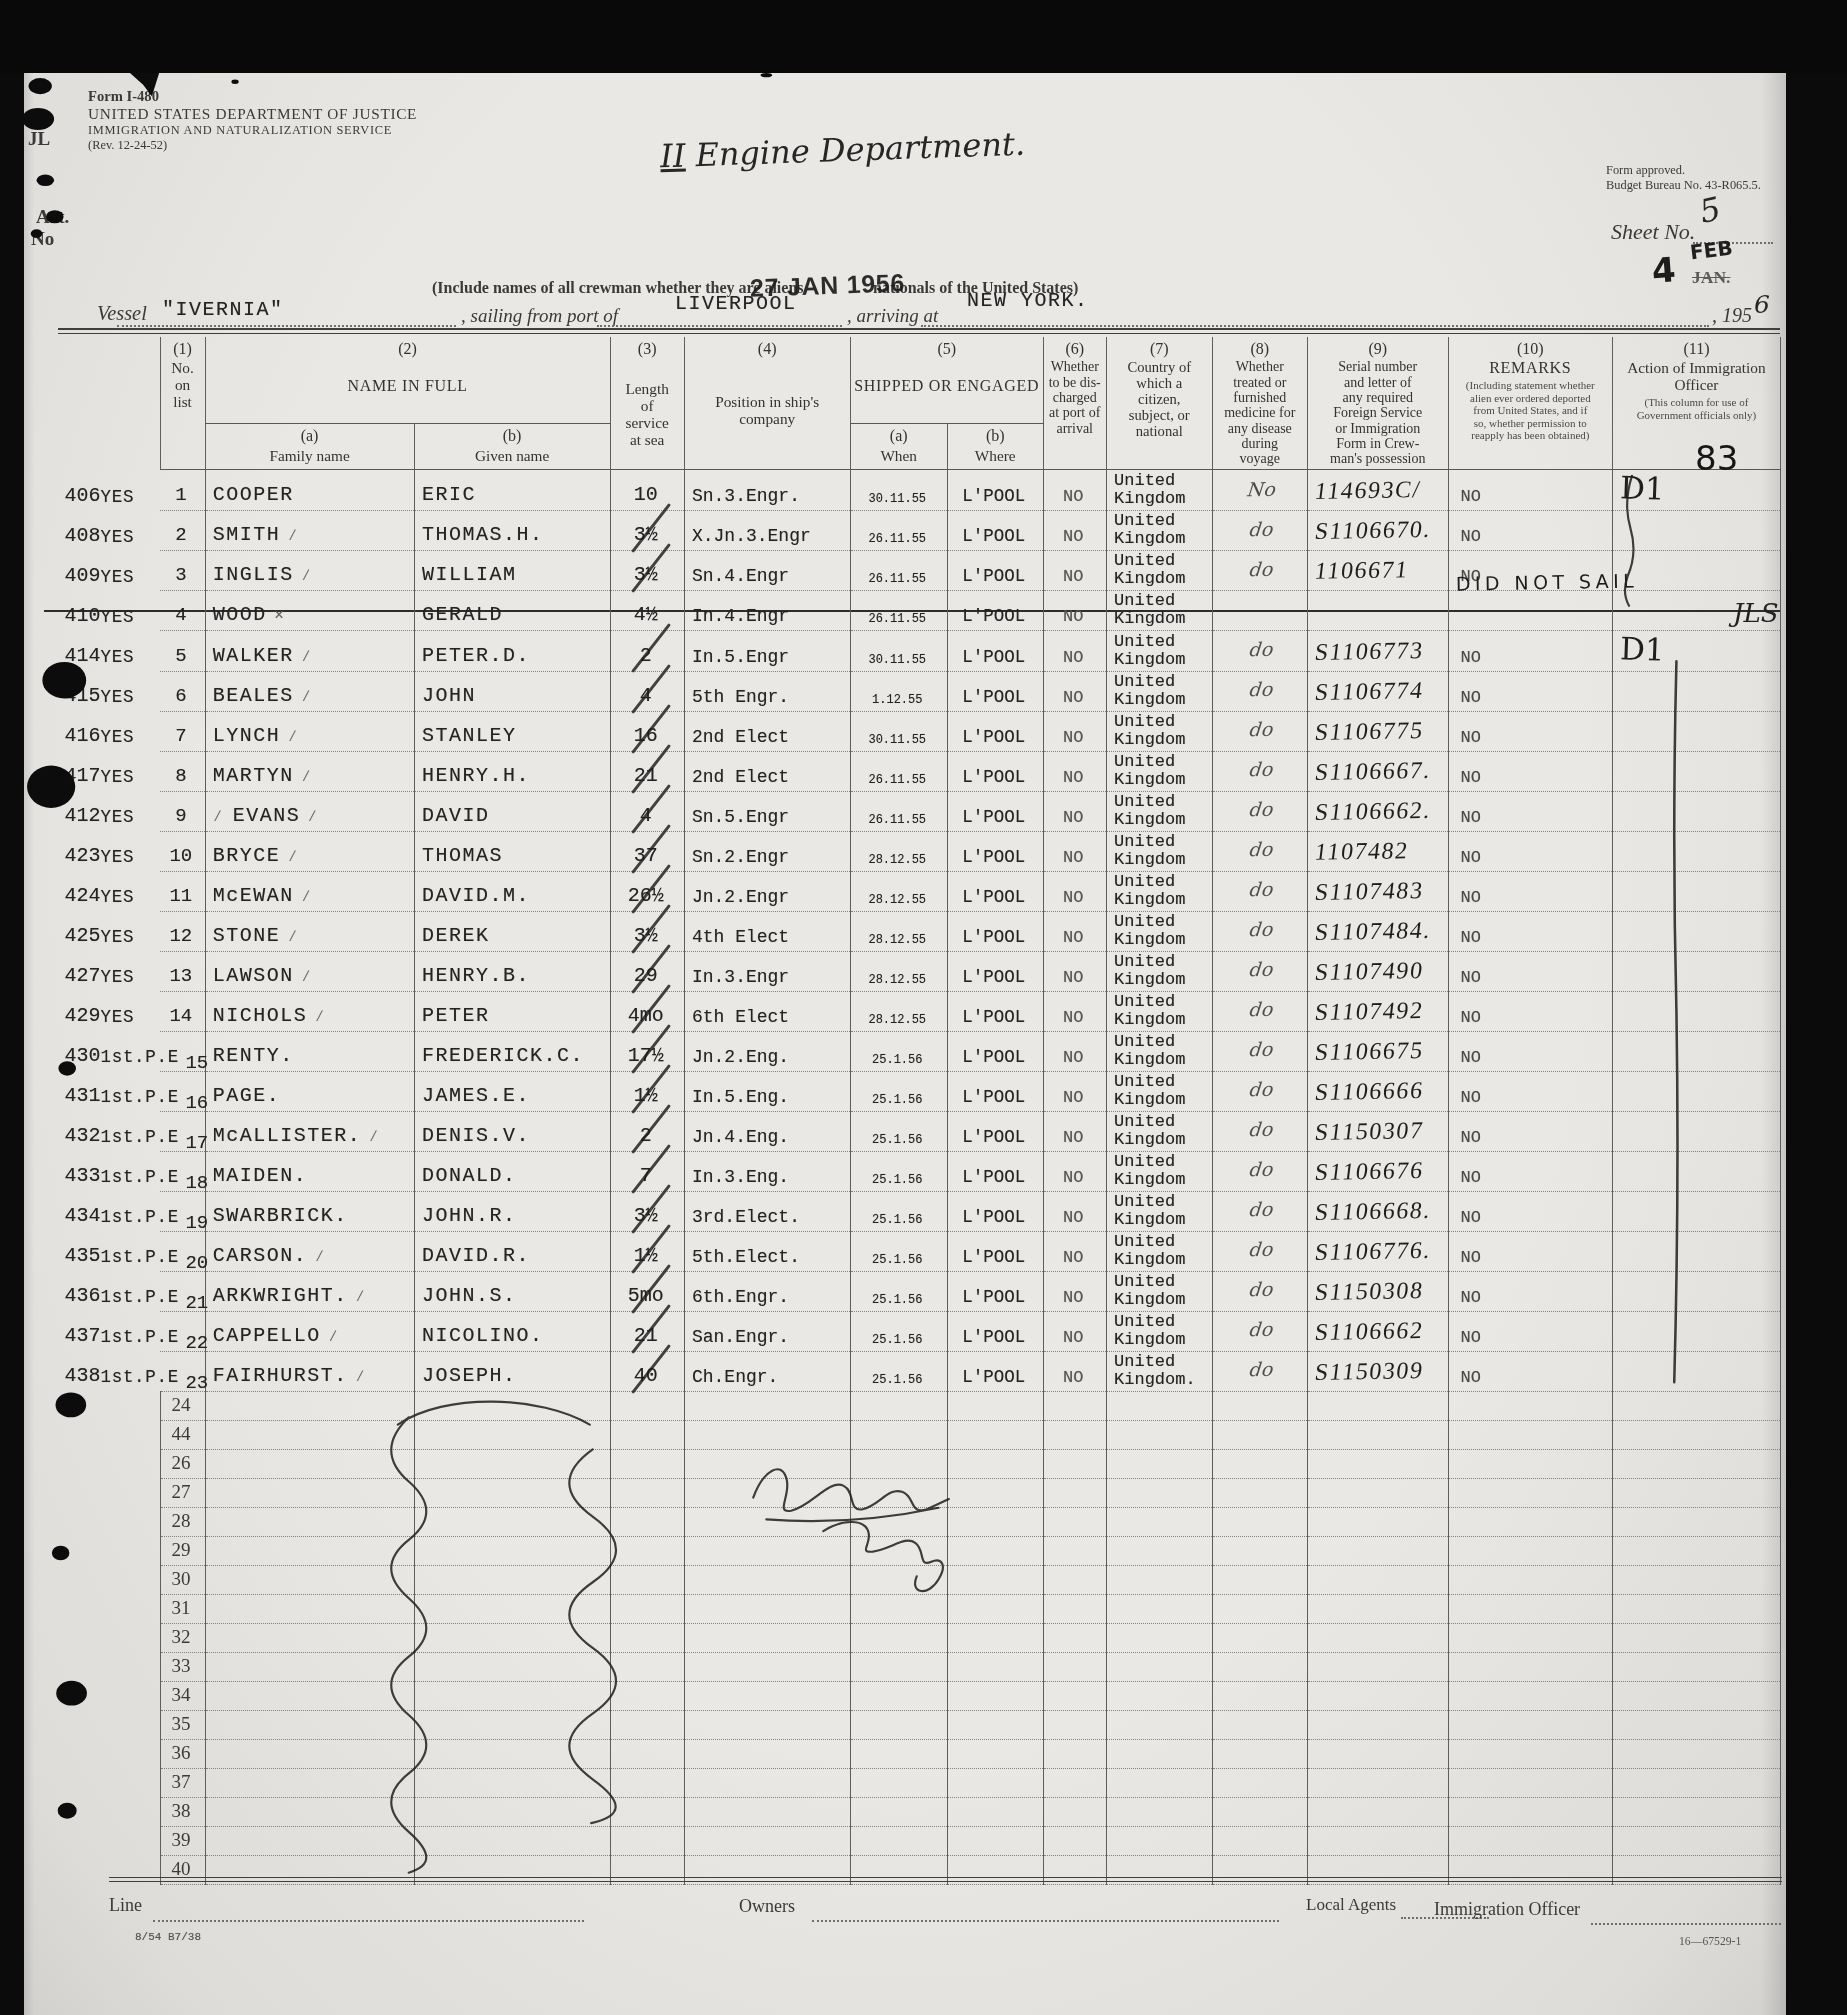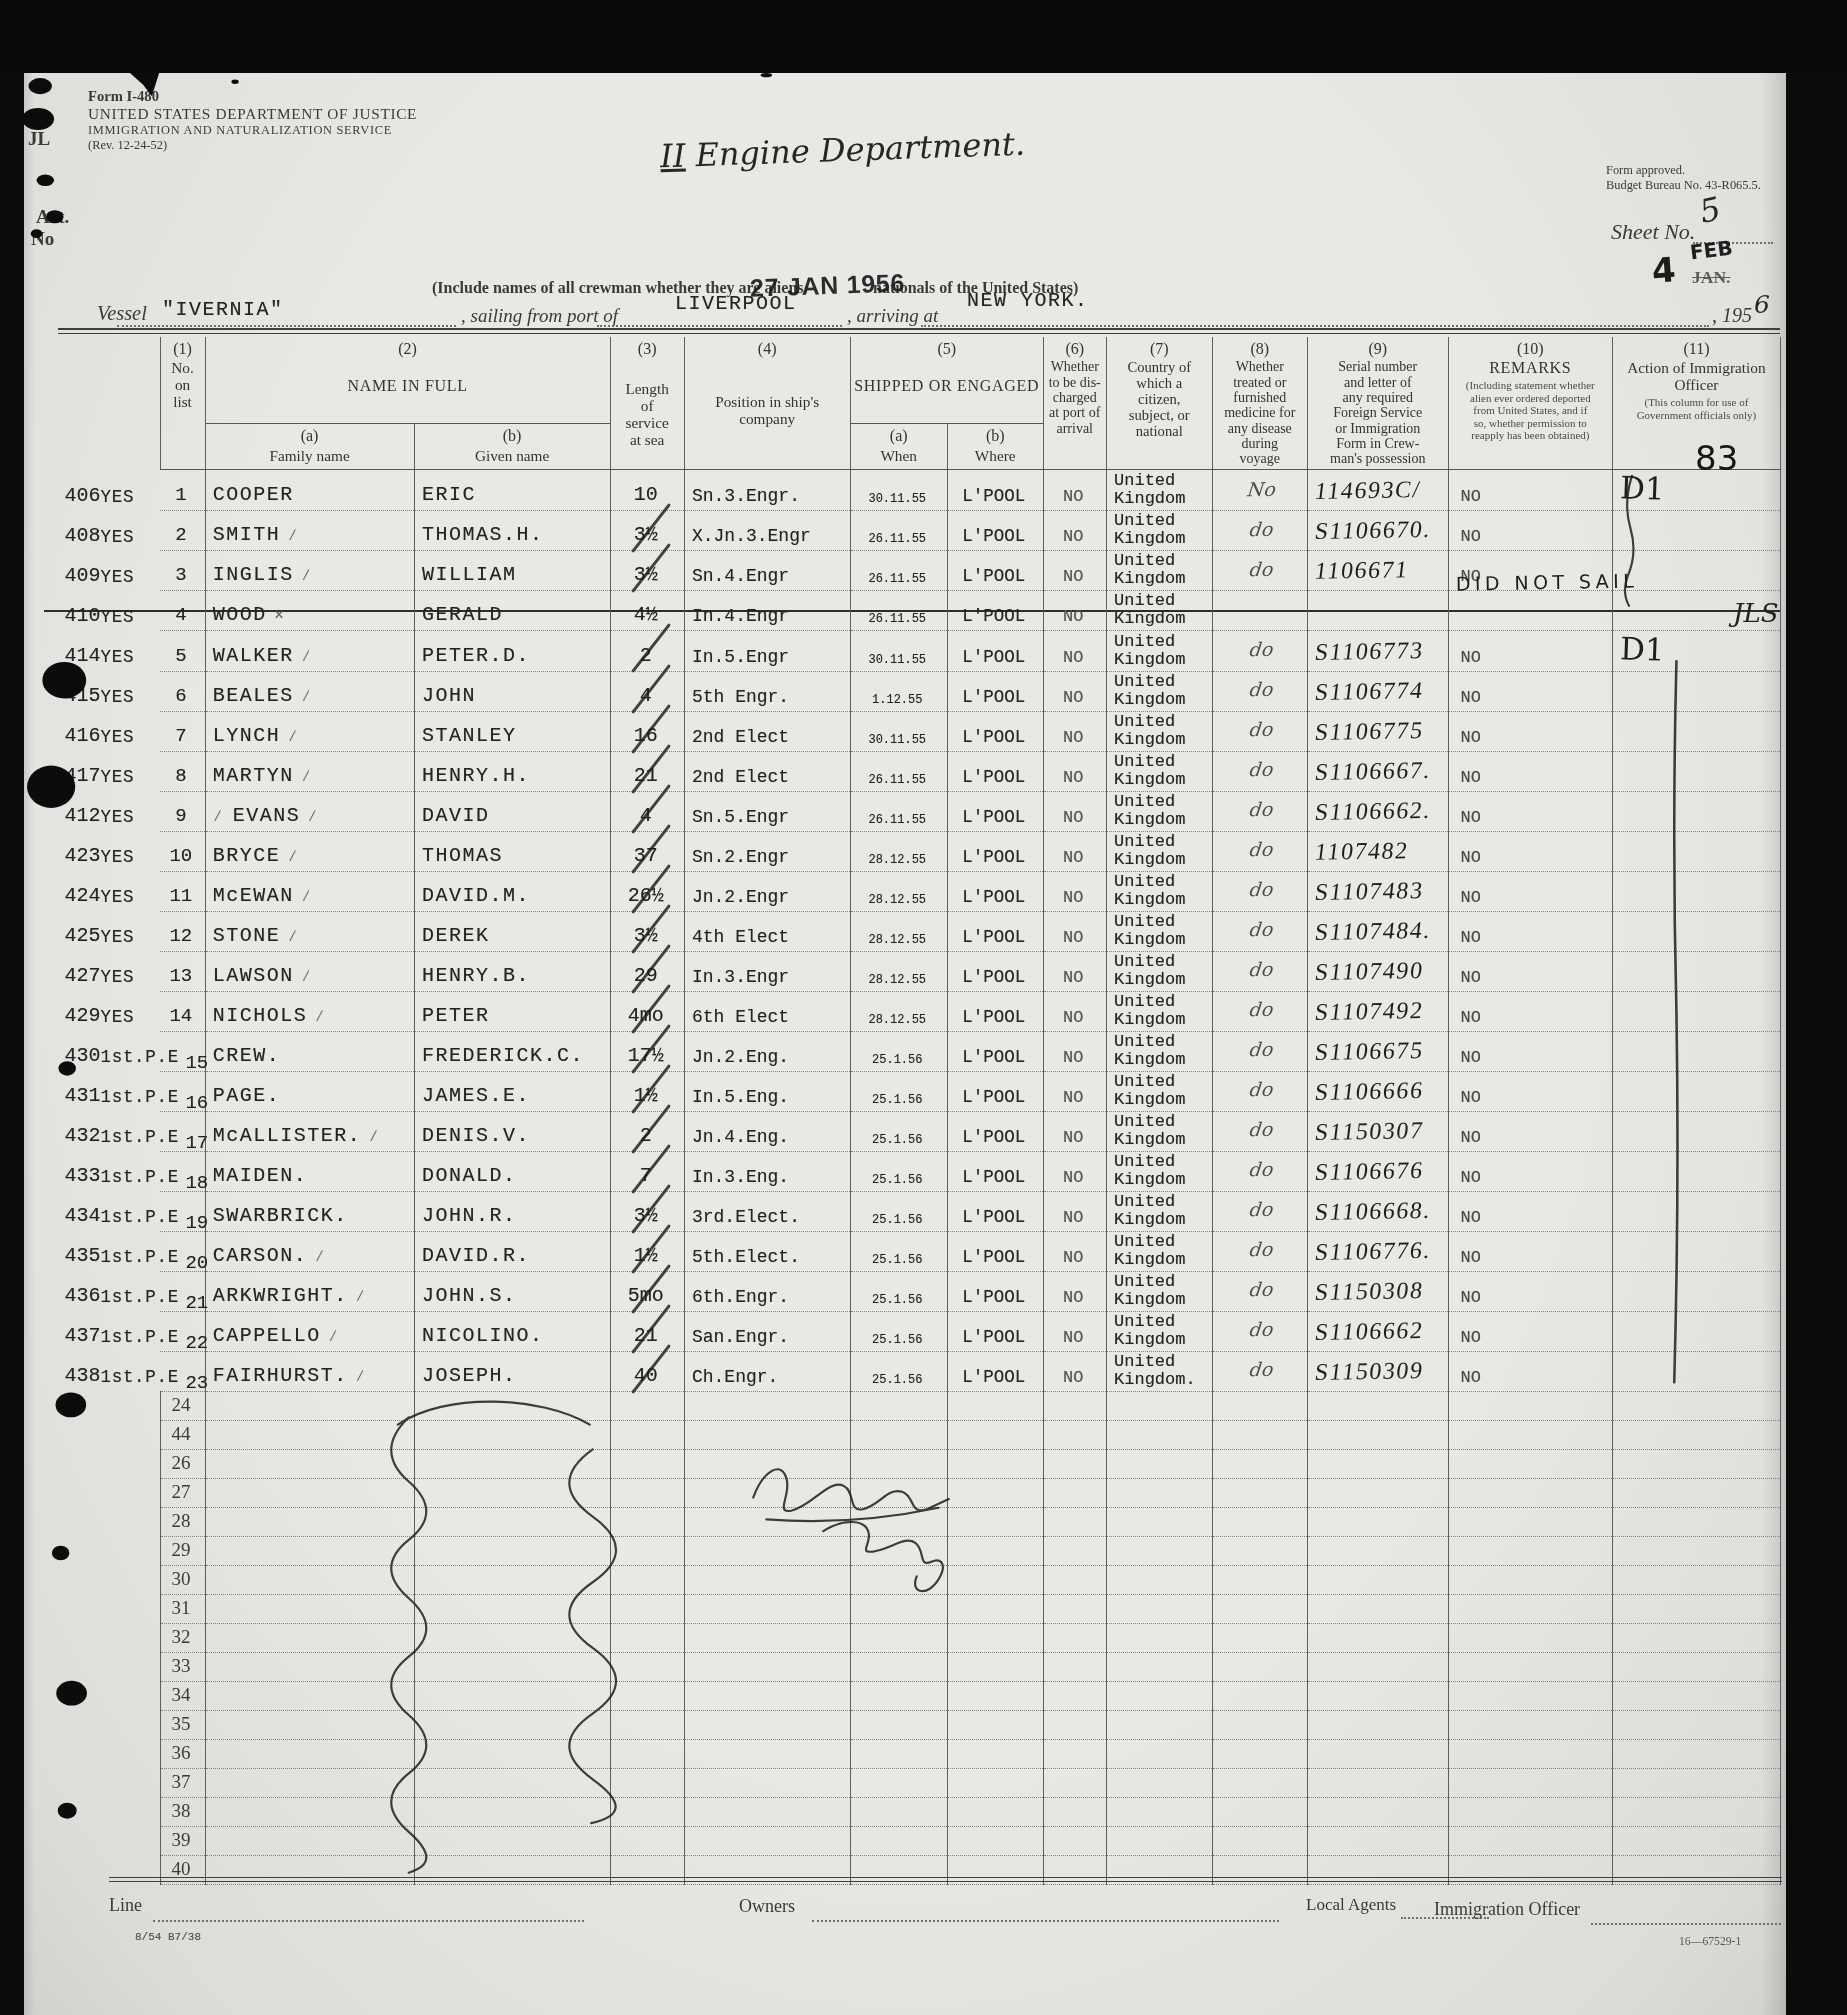--- a/index.html
+++ b/index.html
@@ -500,21 +500,21 @@
 Kingdom</td>
           <td class="c-med hw bl"><span class="hwv">do</span></td>
           <td class="c-serial bl"><span class="hwv">S1107492</span></td>
           <td class="c-rem typed bl">NO</td>
           <td class="c-act bl br"></td>
         </tr>
         <tr class="data">
           <td class="c-art typed">430</td>
           <td class="c-status typed">1st.P.E</td>
           <td class="c-no typed"><span class="subno">15</span></td>
-          <td class="c-family typed bl">CREW.</td>
+          <td class="c-family typed bl">RENTY.</td>
           <td class="c-given typed bl">FREDERICK.C.</td>
           <td class="c-svc typed bl slash">17½</td>
           <td class="c-pos typed bl">Jn.2.Eng.</td>
           <td class="c-when typed bl">25.1.56</td>
           <td class="c-where typed bl">L'POOL</td>
           <td class="c-dis typed bl">NO</td>
           <td class="c-country typed bl">United
 Kingdom</td>
           <td class="c-med hw bl"><span class="hwv">do</span></td>
           <td class="c-serial bl"><span class="hwv">S1106675</span></td>

